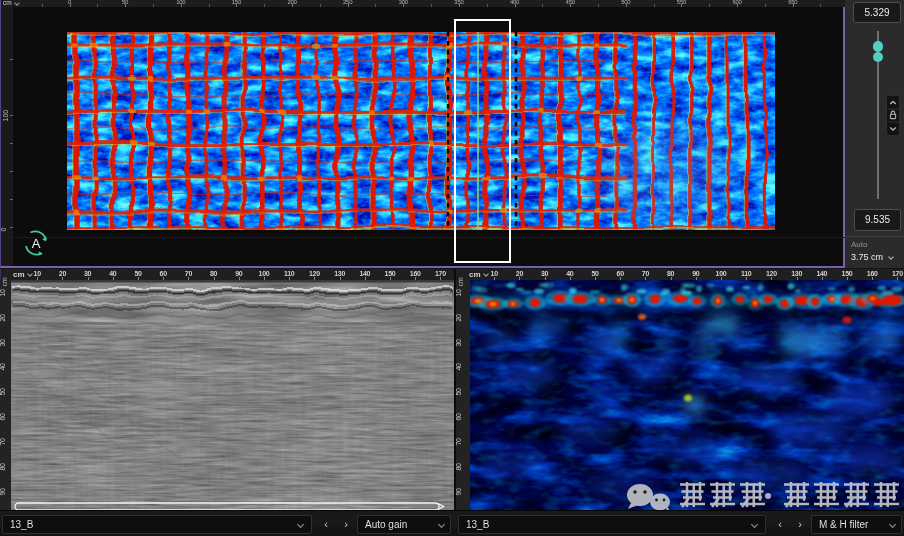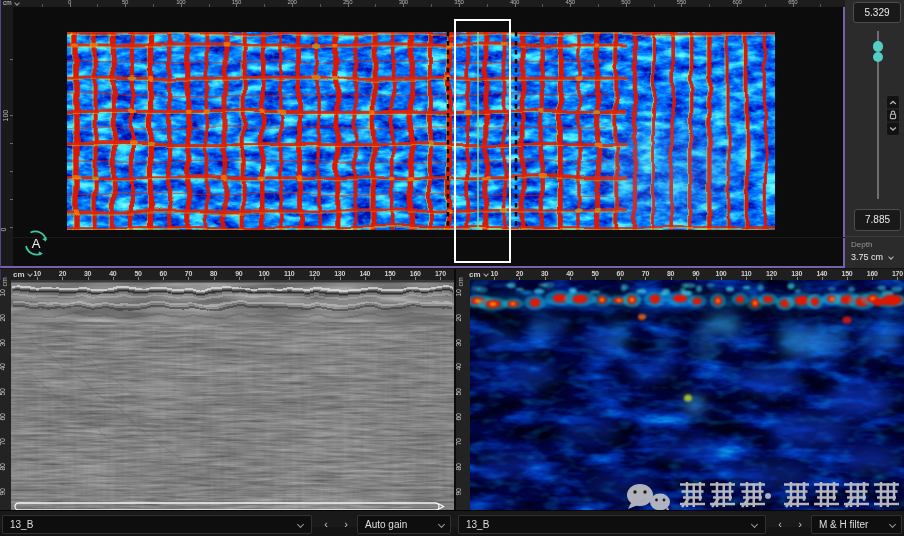--- a/index.html
+++ b/index.html
@@ -258,23 +258,23 @@
     <div class="abs" style="left:41px;top:95px;width:14px;height:41px;background:#121212;border:1px solid #2e2e2e;border-radius:3px;">
       <svg width="12" height="39" viewBox="0 0 12 39">
         <path d="M3.2 8 L6 5.4 L8.8 8" fill="none" stroke="#b2b2b2" stroke-width="1.4"></path>
         <line x1="0" y1="13" x2="12" y2="13" stroke="#2e2e2e" stroke-width="1"></line>
         <rect x="3.4" y="18.2" width="5.2" height="4.4" rx="0.8" fill="none" stroke="#b2b2b2" stroke-width="1.1"></rect>
         <path d="M4.3 18.2 v-1.4 a1.7 1.7 0 0 1 3.4 0 v1.4" fill="none" stroke="#b2b2b2" stroke-width="1.1"></path>
         <line x1="0" y1="26" x2="12" y2="26" stroke="#2e2e2e" stroke-width="1"></line>
         <path d="M3.2 31.5 L6 34.1 L8.8 31.5" fill="none" stroke="#b2b2b2" stroke-width="1.4"></path>
       </svg>
     </div>
-    <div class="abs" style="left:9px;top:209px;width:47px;height:22px;background:#191919;border:1px solid #4d4d4d;border-radius:3px;color:#eaeaea;font-size:10px;text-align:center;line-height:20px;">7.885</div>
+    <div class="abs" style="left:9px;top:209px;width:47px;height:22px;background:#191919;border:1px solid #4d4d4d;border-radius:3px;color:#eaeaea;font-size:10px;text-align:center;line-height:20px;">9.535</div>
     <div class="abs" style="left:0;top:236px;width:59px;height:1px;background:#3c3c3c;"></div>
-    <div class="abs" style="left:6px;top:240px;font-size:8px;color:#959595;">Depth</div>
+    <div class="abs" style="left:6px;top:240px;font-size:8px;color:#959595;">Auto</div>
     <div class="abs" style="left:6px;top:252px;font-size:9px;color:#ececec;">3.75 cm</div>
     <div class="abs" style="left:44px;top:255px;width:4px;height:4px;border-right:1.2px solid #bbb;border-bottom:1.2px solid #bbb;transform:rotate(45deg);"></div>
   </div>
 
   <div class="abs" style="left:0;top:269px;width:454px;height:11px;background:#1f1f1f;overflow:hidden;">
     <div class="abs" style="left:13px;top:1px;font-size:8px;color:#d0d0d0;font-weight:bold;">cm</div>
     <div class="abs" style="left:28px;top:3px;width:4px;height:4px;border-right:1.2px solid #aaa;border-bottom:1.2px solid #aaa;transform:rotate(45deg);"></div>
     <div id="blruler">
         <div class="rlbl" style="left:37.2px;top:1px;font-size:7px;color:#d2d2d2;font-weight:bold;letter-spacing:-0.3px;">10</div>
         <div class="abs" style="left:37.2px;top:8px;width:1px;height:3px;background:#888;"></div>

